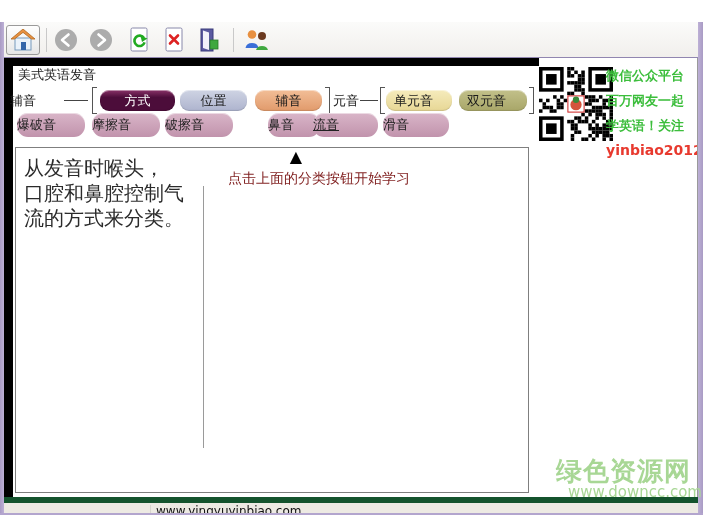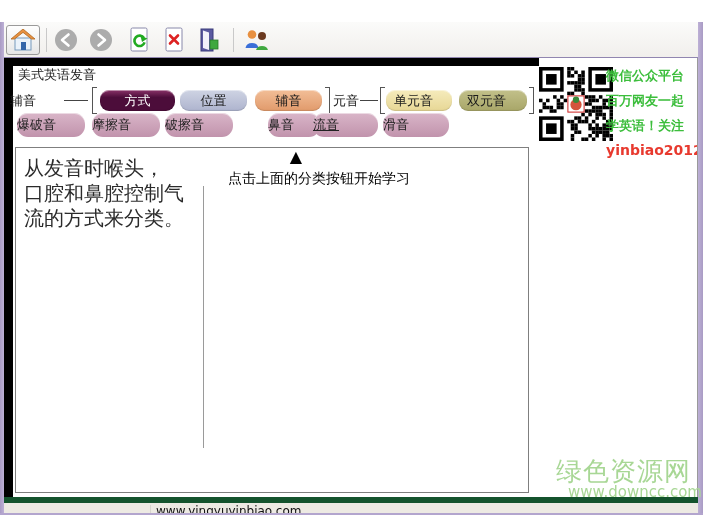--- a/index.html
+++ b/index.html
@@ -71,30 +71,30 @@
   .sub-btn.s5 { left:383px; width:66px; }
 
   
   .content-panel { position:absolute; left:15px; top:147px; width:514px; height:346px;
     background:#fff; border:1px solid #7f7f7f; }
   .desc { position:absolute; left:24px; top:156px; width:190px; font-size:20px;
     line-height:25px; color:#2b2b2b; }
   .v-divider { position:absolute; left:203px; top:186px; width:1px; height:262px; background:#9a9a9a; }
   .arrow-up { position:absolute; left:280px; top:147px; width:32px; text-align:center;
     font-size:16px; color:#000; }
-  .hint { position:absolute; left:228px; top:170px; font-size:14px; color:#000000; }
+  .hint { position:absolute; left:228px; top:170px; font-size:14px; color:#7f1d1d; }
 
   
   .qr-box { position:absolute; left:539px; top:66px; width:74px; height:76px; }
   .promo-line { position:absolute; left:606px; width:120px; font-size:13px; font-weight:bold; color:#3cbe3c; }
   .promo-line.l0 { top:67px; } .promo-line.l1 { top:92px; } .promo-line.l2 { top:117px; }
   .promo-account { position:absolute; left:606px; top:142px; font-size:14px; font-weight:bold; color:#e8392e; }
 
   
-  .wm-title { position:absolute; left:556px; top:454px; font-size:26px; font-weight:normal;
+  .wm-title { position:absolute; left:556px; top:454px; font-size:26px; font-weight:bold;
     color:#a8d795; letter-spacing:1px; }
   .wm-url { position:absolute; left:568px; top:483px; font-size:15px; color:#a8d795; z-index:5; }
 
   
   .statusbar { position:absolute; left:0; top:497px; width:703px; height:16px;
     background:#edeae3; border-top:6px solid #14532d; }
   .status-sep { position:absolute; left:150px; top:2px; width:1px; height:12px; background:#d8d5ce; }
   .status-text { position:absolute; left:156px; top:1px; font-size:12px; color:#111; }
 </style>
 </head>

